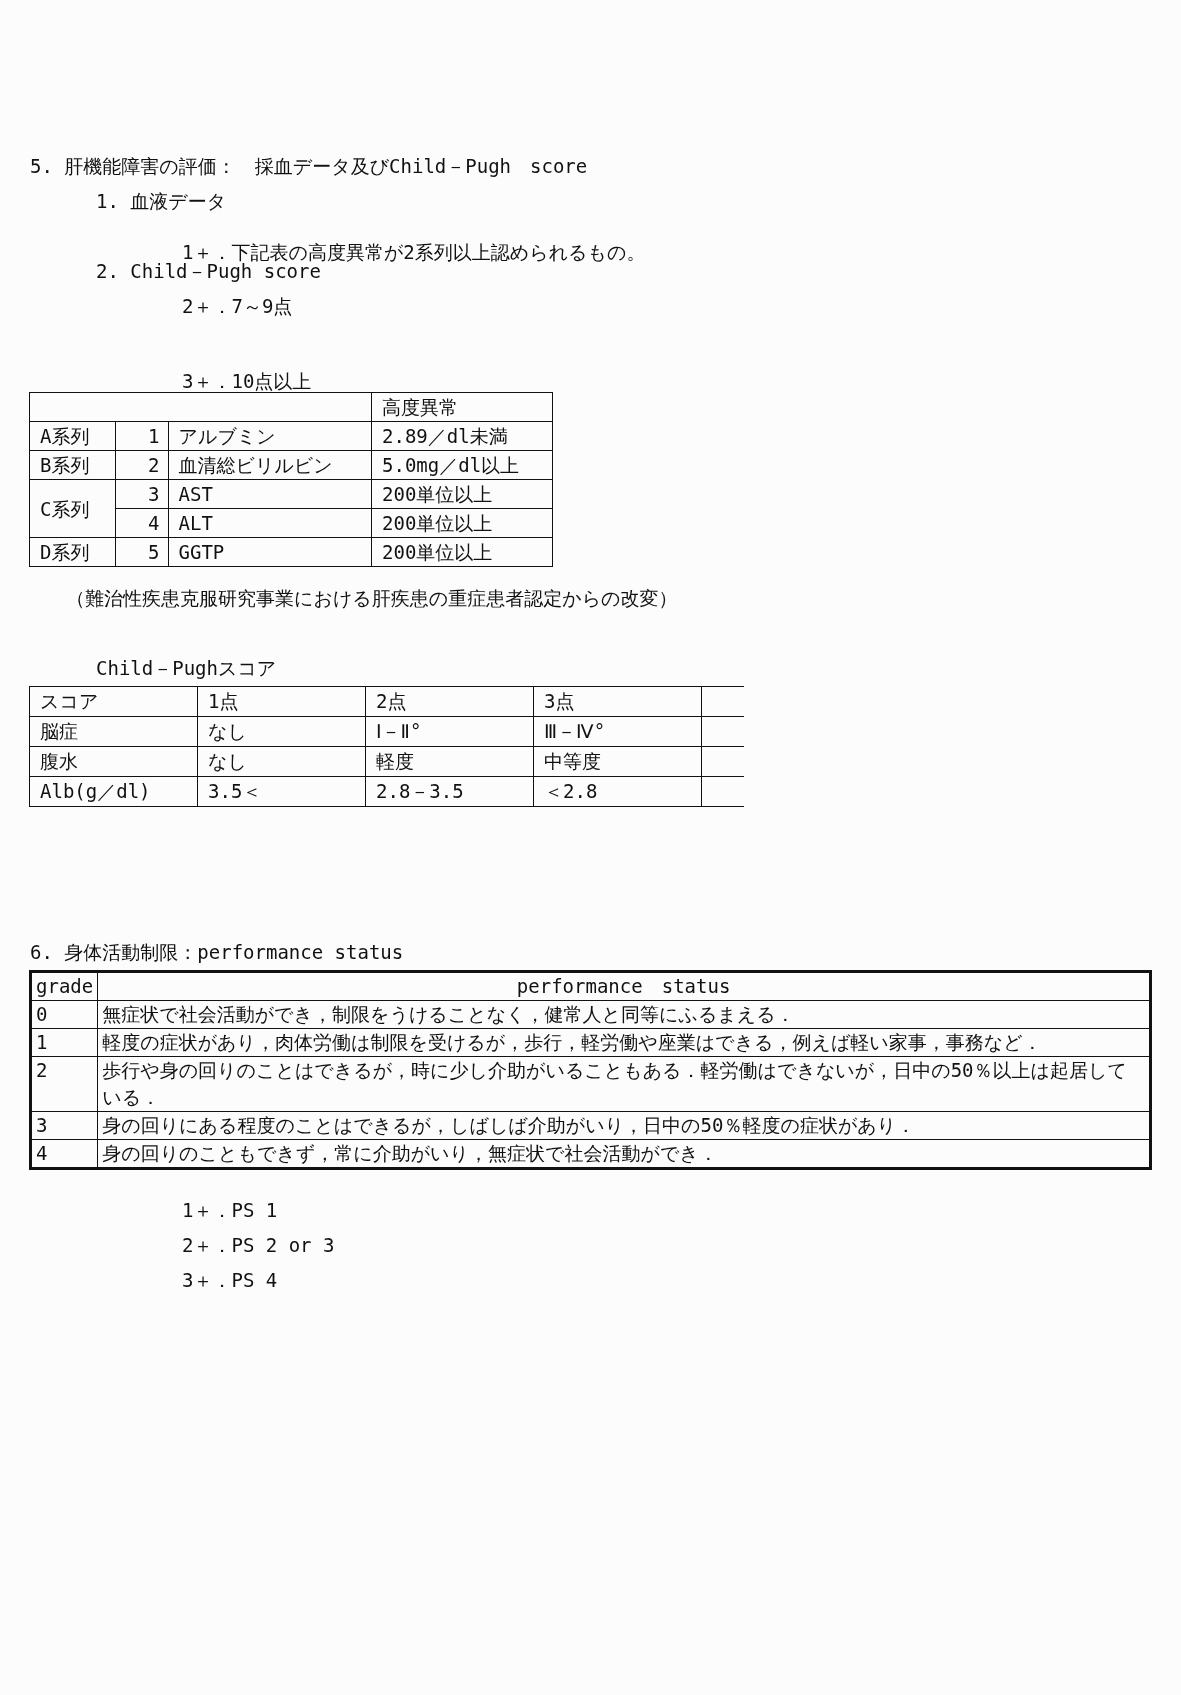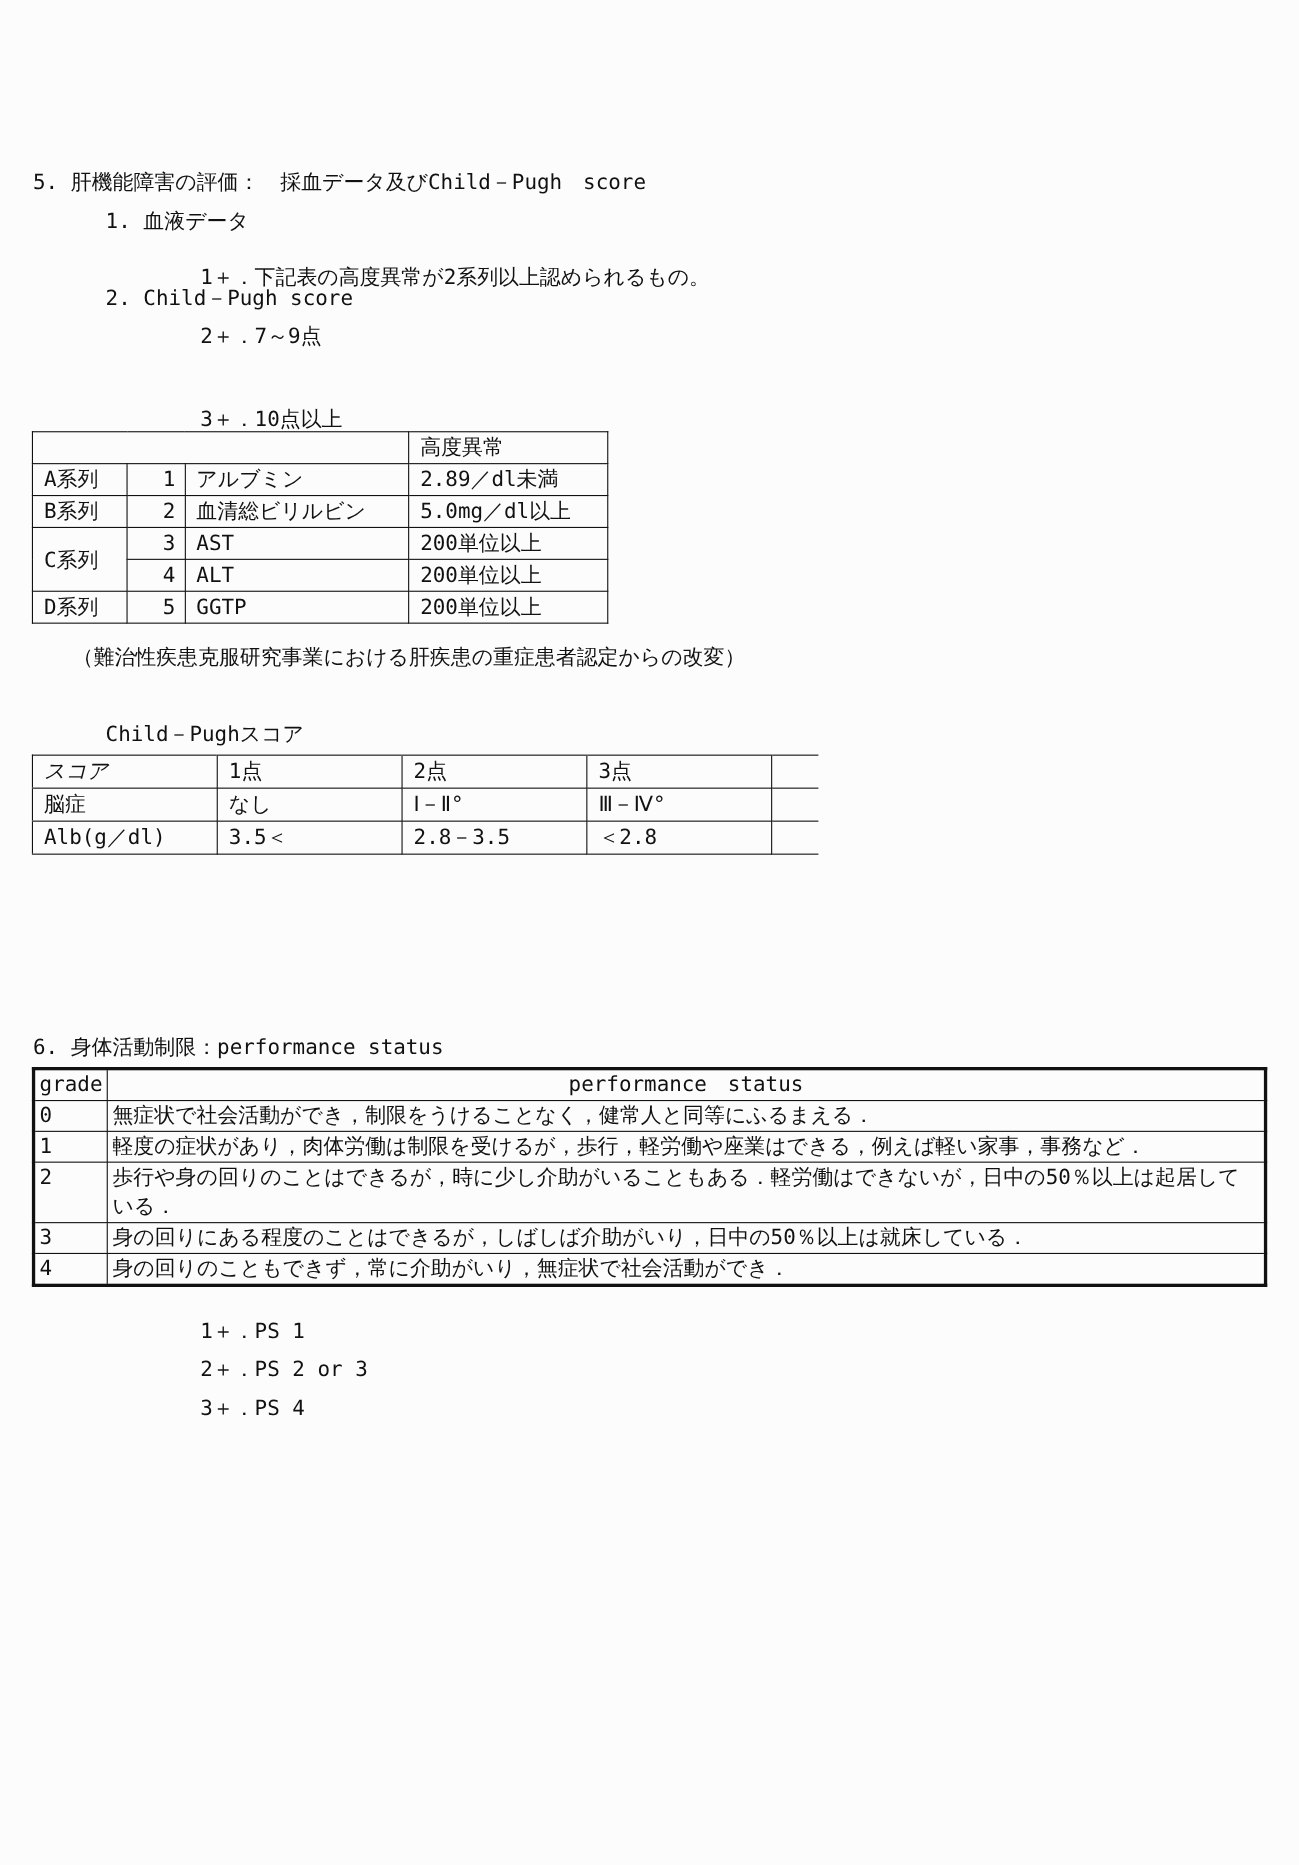--- a/index.html
+++ b/index.html
@@ -75,31 +75,38 @@
   </tr>
 </tbody>
   </table>
 
 <div class="line" style="left:66px; top:586px;">（難治性疾患克服研究事業における肝疾患の重症患者認定からの改変）</div>
 
 <div class="line" style="left:96px; top:656px;">Child－Pughスコア</div>
 <table id="cp-table">
   <tbody>
       <tr>
-    <td style="width:147px;font-style:italic;">スコア</td>
+    <td style="width:147px;">スコア</td>
     <td style="width:147px;">1点</td>
     <td style="width:147px;">2点</td>
     <td style="width:147px;">3点</td>
     <td class="cut"></td>
   </tr>
   <tr>
     <td>脳症</td>
     <td>なし</td>
     <td>Ⅰ－Ⅱ°</td>
     <td>Ⅲ－Ⅳ°</td>
+    <td class="cut"></td>
+  </tr>
+  <tr>
+    <td>腹水</td>
+    <td>なし</td>
+    <td>軽度</td>
+    <td>中等度</td>
     <td class="cut"></td>
   </tr>
   <tr>
     <td>Alb(g／dl)</td>
     <td>3.5＜</td>
     <td>2.8－3.5</td>
     <td>＜2.8</td>
     <td class="cut"></td>
   </tr>
 </tbody>
@@ -119,21 +126,21 @@
   <tr>
     <td class="grade">1</td>
     <td>軽度の症状があり，肉体労働は制限を受けるが，歩行，軽労働や座業はできる，例えば軽い家事，事務など．</td>
   </tr>
   <tr>
     <td class="grade" style="vertical-align:top;">2</td>
     <td>歩行や身の回りのことはできるが，時に少し介助がいることもある．軽労働はできないが，日中の50％以上は起居している．</td>
   </tr>
   <tr>
     <td class="grade">3</td>
-    <td>身の回りにある程度のことはできるが，しばしば介助がいり，日中の50％以上は就床している．</td>
+    <td>身の回りにある程度のことはできるが，しばしば介助がいり，日中の50％軽度の症状があり．</td>
   </tr>
   <tr>
     <td class="grade">4</td>
     <td>身の回りのこともできず，常に介助がいり，無症状で社会活動ができ．</td>
   </tr>
 </tbody>
   </table>
 
 <div class="line" style="left:182px; top:1198px;">1＋．PS 1</div>
 <div class="line" style="left:182px; top:1233px;">2＋．PS 2 or 3</div>

